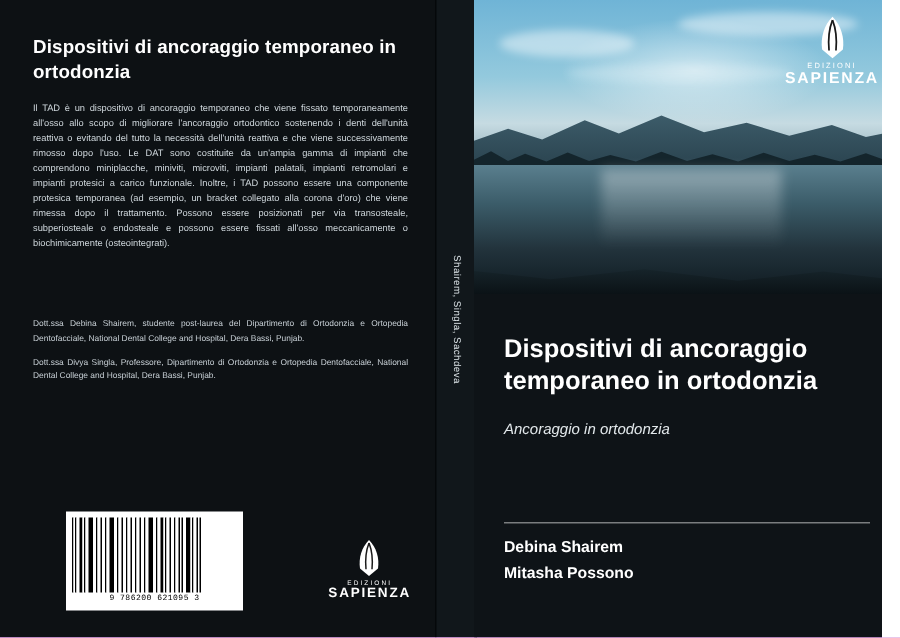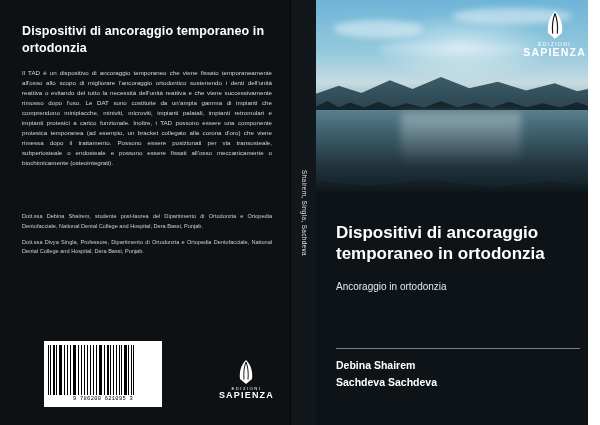--- a/index.html
+++ b/index.html
@@ -119,21 +119,21 @@
     box-sizing:border-box;
     padding:26px 20px 0 20px;
     color:#ffffff;
     background:#0e1317;
   }
   .front-title{
     font-size:17px;font-weight:bold;line-height:1.26;
     margin:0 0 16px 0;color:#ffffff;
   }
   .front-sub{
-    font-size:10px;color:#e3e9ec;
+    font-size:10px;font-style:italic;color:#e3e9ec;
     margin:0 0 0 0;
   }
   .rule{
     position:absolute;left:20px;right:20px;top:152px;
     border-top:1px solid rgba(255,255,255,.45);
   }
   .authors{
     position:absolute;left:20px;top:161px;right:6px;
   }
   .authors div{
@@ -272,17 +272,17 @@
         <div class="logo-name">SAPIENZA</div>
       </div>
     </div>
 
     <div class="front-body">
       <div class="front-title">Dispositivi di ancoraggio temporaneo in ortodonzia</div>
       <div class="front-sub">Ancoraggio in ortodonzia</div>
       <div class="rule"></div>
       <div class="authors">
         <div>Debina Shairem</div>
-        <div>Sachdeva Sachdeva</div>
+        <div>Mitasha Possono</div>
       </div>
     </div>
   </div>
 </div>
 
 </body></html>

